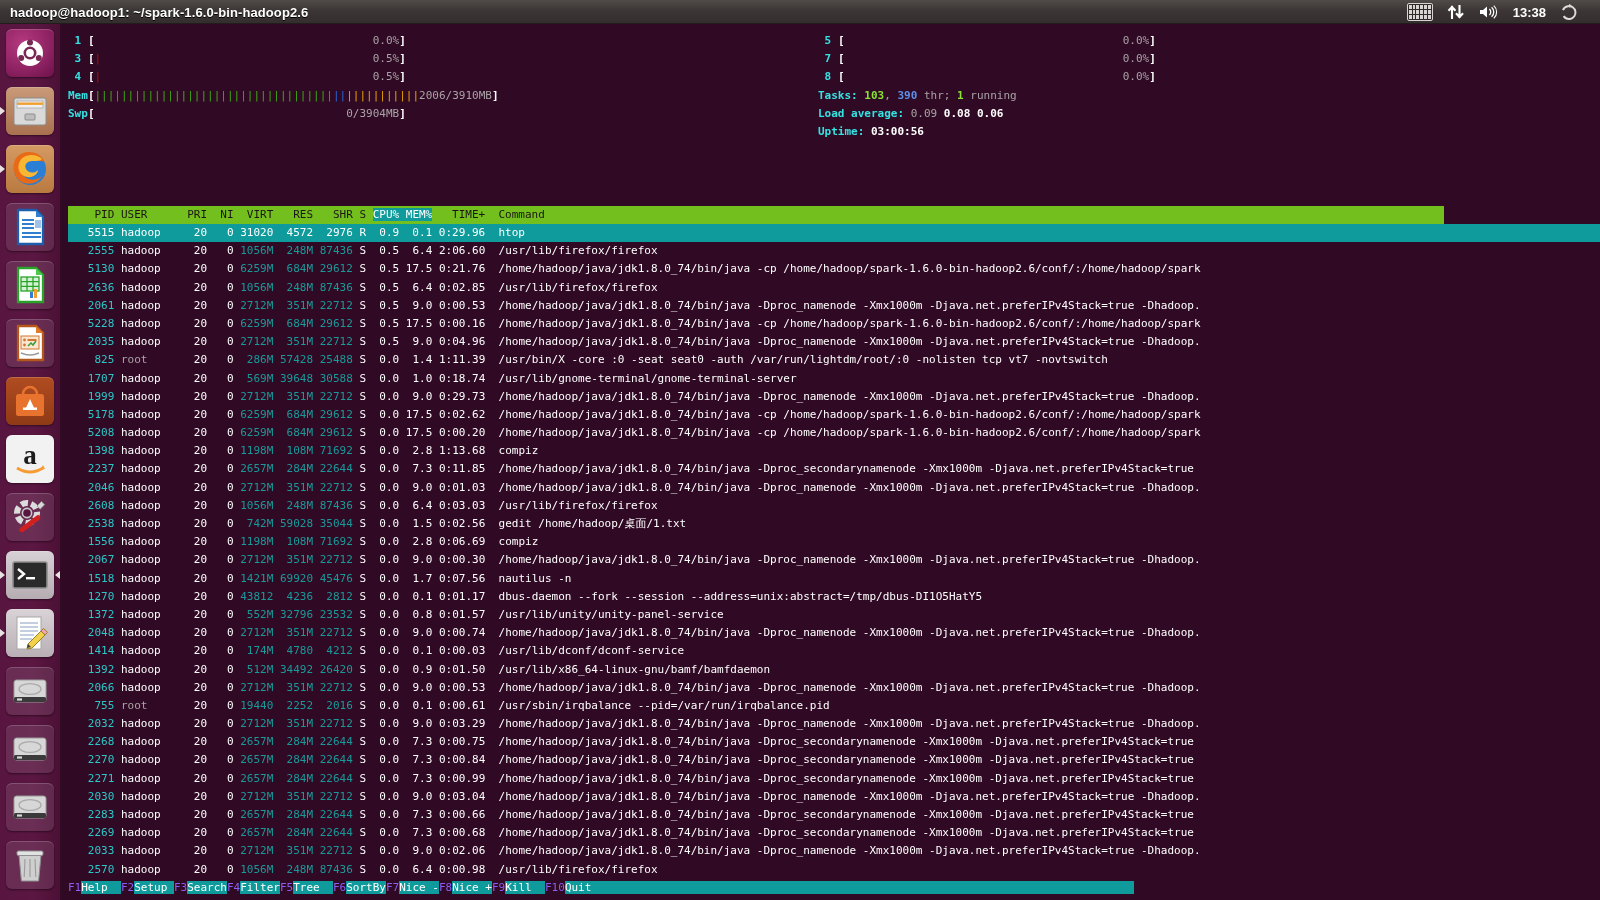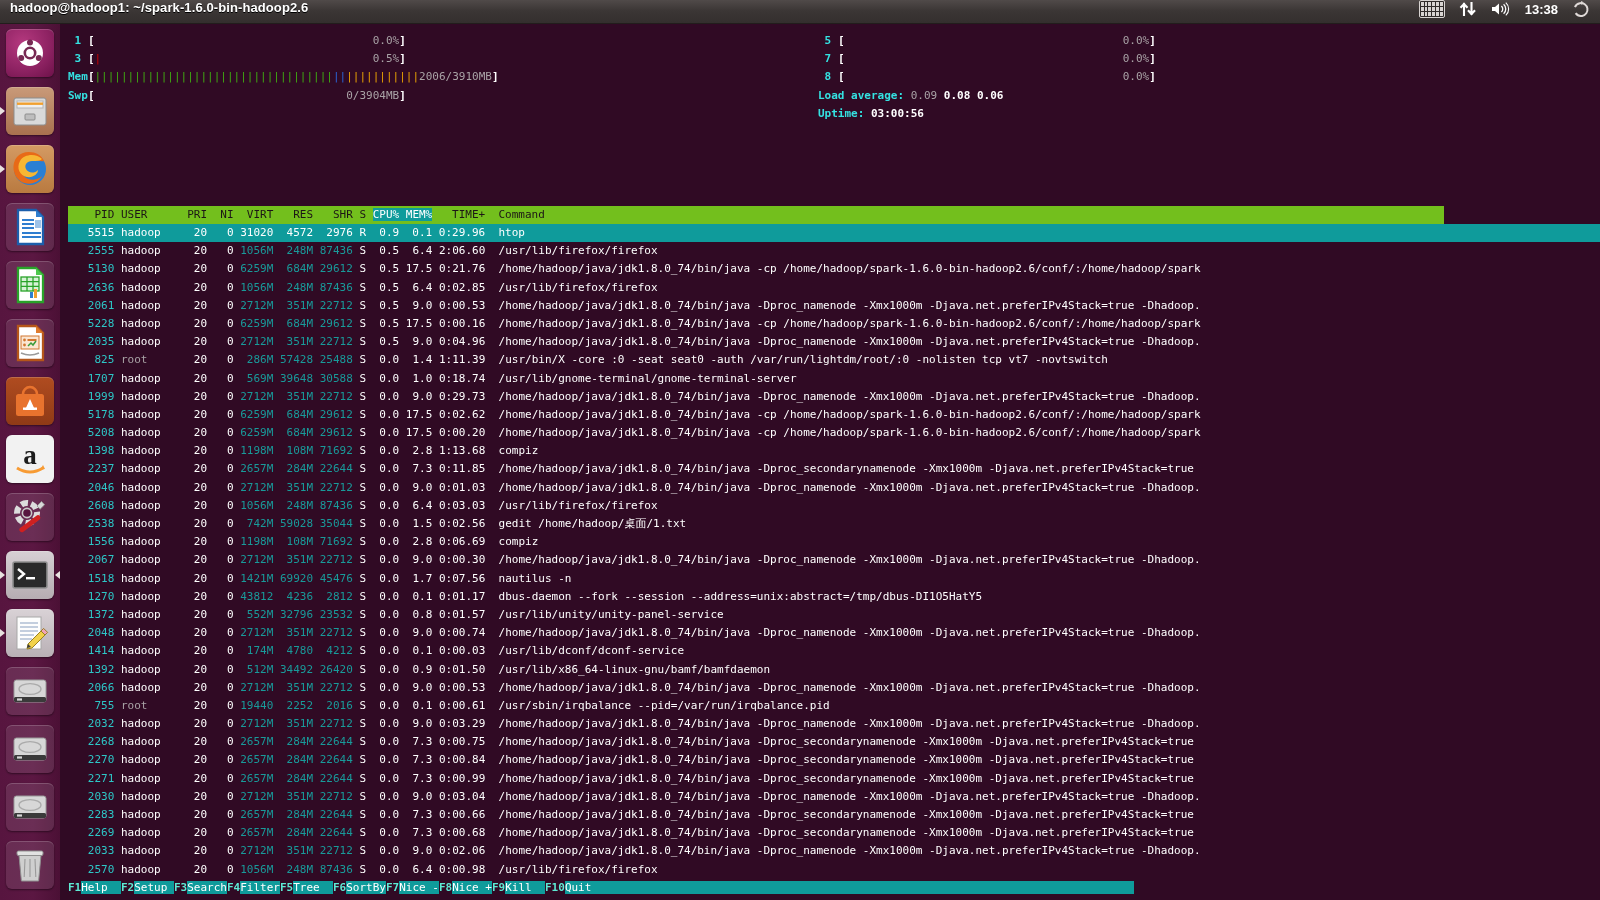--- a/index.html
+++ b/index.html
@@ -9,25 +9,25 @@
     background:#2c001e;
     font-family:"DejaVu Sans Mono","Liberation Mono",monospace;
   }
   
   #top-panel{
     position:absolute;left:0;top:0;width:1600px;height:24px;
     background:linear-gradient(180deg,#504a49 0%,#3b3635 45%,#332e2d 100%);
     color:#ffffff;
     font-family:"Liberation Sans","DejaVu Sans",sans-serif;
     font-size:13px;font-weight:bold;
-    display:flex;align-items:flex-start;
+    display:flex;align-items:center;
     box-shadow:inset 0 -1px 0 #221d1c;
   }
   #window-title{margin-left:10px;letter-spacing:0.1px;text-shadow:0 1px 0 #000;white-space:nowrap;}
-  #tray{margin-left:auto;display:flex;align-items:center;gap:14px;padding-right:10px;}
+  #tray{margin-left:auto;display:flex;align-items:center;gap:14px;padding-right:22px;}
   .tray-ico{display:flex;align-items:center;justify-content:center;}
   #clock{font-weight:bold;font-size:13px;color:#ffffff;}
   
   .kbd{width:22px;height:14px;border:1px solid #d8d4d2;border-radius:2px;background:#2f2b2a;
        display:grid;grid-template-columns:repeat(6,1fr);grid-template-rows:repeat(3,1fr);gap:1px;padding:1px;}
   .kbd i{background:#d8d4d2;display:block;}
   
   #launcher{
     position:absolute;left:0;top:24px;width:60px;height:876px;
     background:linear-gradient(90deg,#57153f 0%,#5b1742 55%,#4b1035 100%);
@@ -64,21 +64,21 @@
   .c-bar-orange{color:#e8a203;}
   .c-bar-red{color:#cc0000;}
   .hdr{background:#73bf1d;color:#1d1616;}
   .hdr .sortcol{background:#0f9b9b;color:#ffffff;}
   .selrow{background:#0f9b9b;color:#ffffff;}
   #cpu-left{position:absolute;left:8px;top:8px;}
   #cpu-right{position:absolute;left:758px;top:8px;}
   #proc-head{position:absolute;left:8px;top:182px;width:1376px;}
   #proc-list{position:absolute;left:8px;top:200px;width:1532px;height:655px;overflow:hidden;}
   #fnbar{position:absolute;left:8px;top:855px;}
-  .fk{background:#300a24;color:#5eead4;font-weight:bold;}
+  .fk{background:#300a24;color:#8b5cf6;}
   .fl{background:#0f9b9b;color:#ffffff;}
 </style>
 </head>
 <body>
 
 <div id="top-panel">
   <span id="window-title">hadoop@hadoop1: ~/spark-1.6.0-bin-hadoop2.6</span>
   <div id="tray">
     <span class="tray-ico">
       <span class="kbd">
@@ -320,28 +320,30 @@
       </svg>
     </div>
   </div>
 </div>
 
 <div id="terminal">
 
   <div id="cpu-left">
       <div class="row"><span class="c-cyan-b"> 1 </span><span class="c-wb">[</span><span class=""></span><span>                                          </span><span class="c-gray">0.0%</span><span class="c-wb">]</span></div>
       <div class="row"><span class="c-cyan-b"> 3 </span><span class="c-wb">[</span><span class="c-bar-red">|</span><span>                                         </span><span class="c-gray">0.5%</span><span class="c-wb">]</span></div>
+      <div class="row"><span class="c-cyan-b"> 4 </span><span class="c-wb">[</span><span class="c-bar-red">|</span><span>                                         </span><span class="c-gray">0.5%</span><span class="c-wb">]</span></div>
       <div class="row"><span class="c-cyan-b">Mem</span><span class="c-wb">[</span><span class="c-bar-green">||||||||||||||||||||||||||||||||||||</span><span class="c-bar-blue">||</span><span class="c-bar-orange">|||||||||||</span><span></span><span class="c-gray">2006/3910MB</span><span class="c-wb">]</span></div>
       <div class="row"><span class="c-cyan-b">Swp</span><span class="c-wb">[</span><span class="c-bar-green"></span><span class="c-bar-blue"></span><span class="c-bar-orange"></span><span>                                      </span><span class="c-gray">0/3904MB</span><span class="c-wb">]</span></div>
     </div>
 
   <div id="cpu-right">
       <div class="row"><span class="c-cyan-b"> 5 </span><span class="c-wb">[</span><span class=""></span><span>                                          </span><span class="c-gray">0.0%</span><span class="c-wb">]</span></div>
       <div class="row"><span class="c-cyan-b"> 7 </span><span class="c-wb">[</span><span class=""></span><span>                                          </span><span class="c-gray">0.0%</span><span class="c-wb">]</span></div>
       <div class="row"><span class="c-cyan-b"> 8 </span><span class="c-wb">[</span><span class=""></span><span>                                          </span><span class="c-gray">0.0%</span><span class="c-wb">]</span></div>
+      <div class="row"><span class="c-cyan-b">Tasks: </span><span class="c-green-b">103</span><span class="c-gray">, </span><span class="c-blue-b">390</span><span class="c-gray"> thr; </span><span class="c-green-b">1</span><span class="c-gray"> running</span></div>
       <div class="row"><span class="c-cyan-b">Load average: </span><span class="c-gray">0.09</span><span class="c-wb"> </span><span class="c-wb">0.08</span><span class="c-wb"> </span><span class="c-wb">0.06</span></div>
       <div class="row"><span class="c-cyan-b">Uptime: </span><span class="c-wb">03:00:56</span></div>
     </div>
 
   <div id="proc-head">
       <div class="row hdr"><span>    PID USER      PRI  NI  VIRT   RES   SHR S </span><span class="sortcol">CPU% MEM%</span><span>   TIME+  Command                                                                                </span></div>
     </div>
 
   <div id="proc-list">
       <div class="row selrow"><span>   5515 hadoop     20   0 31020  4572  2976 R  0.9  0.1 0:29.96  htop                                                                                                                                   </span></div>

